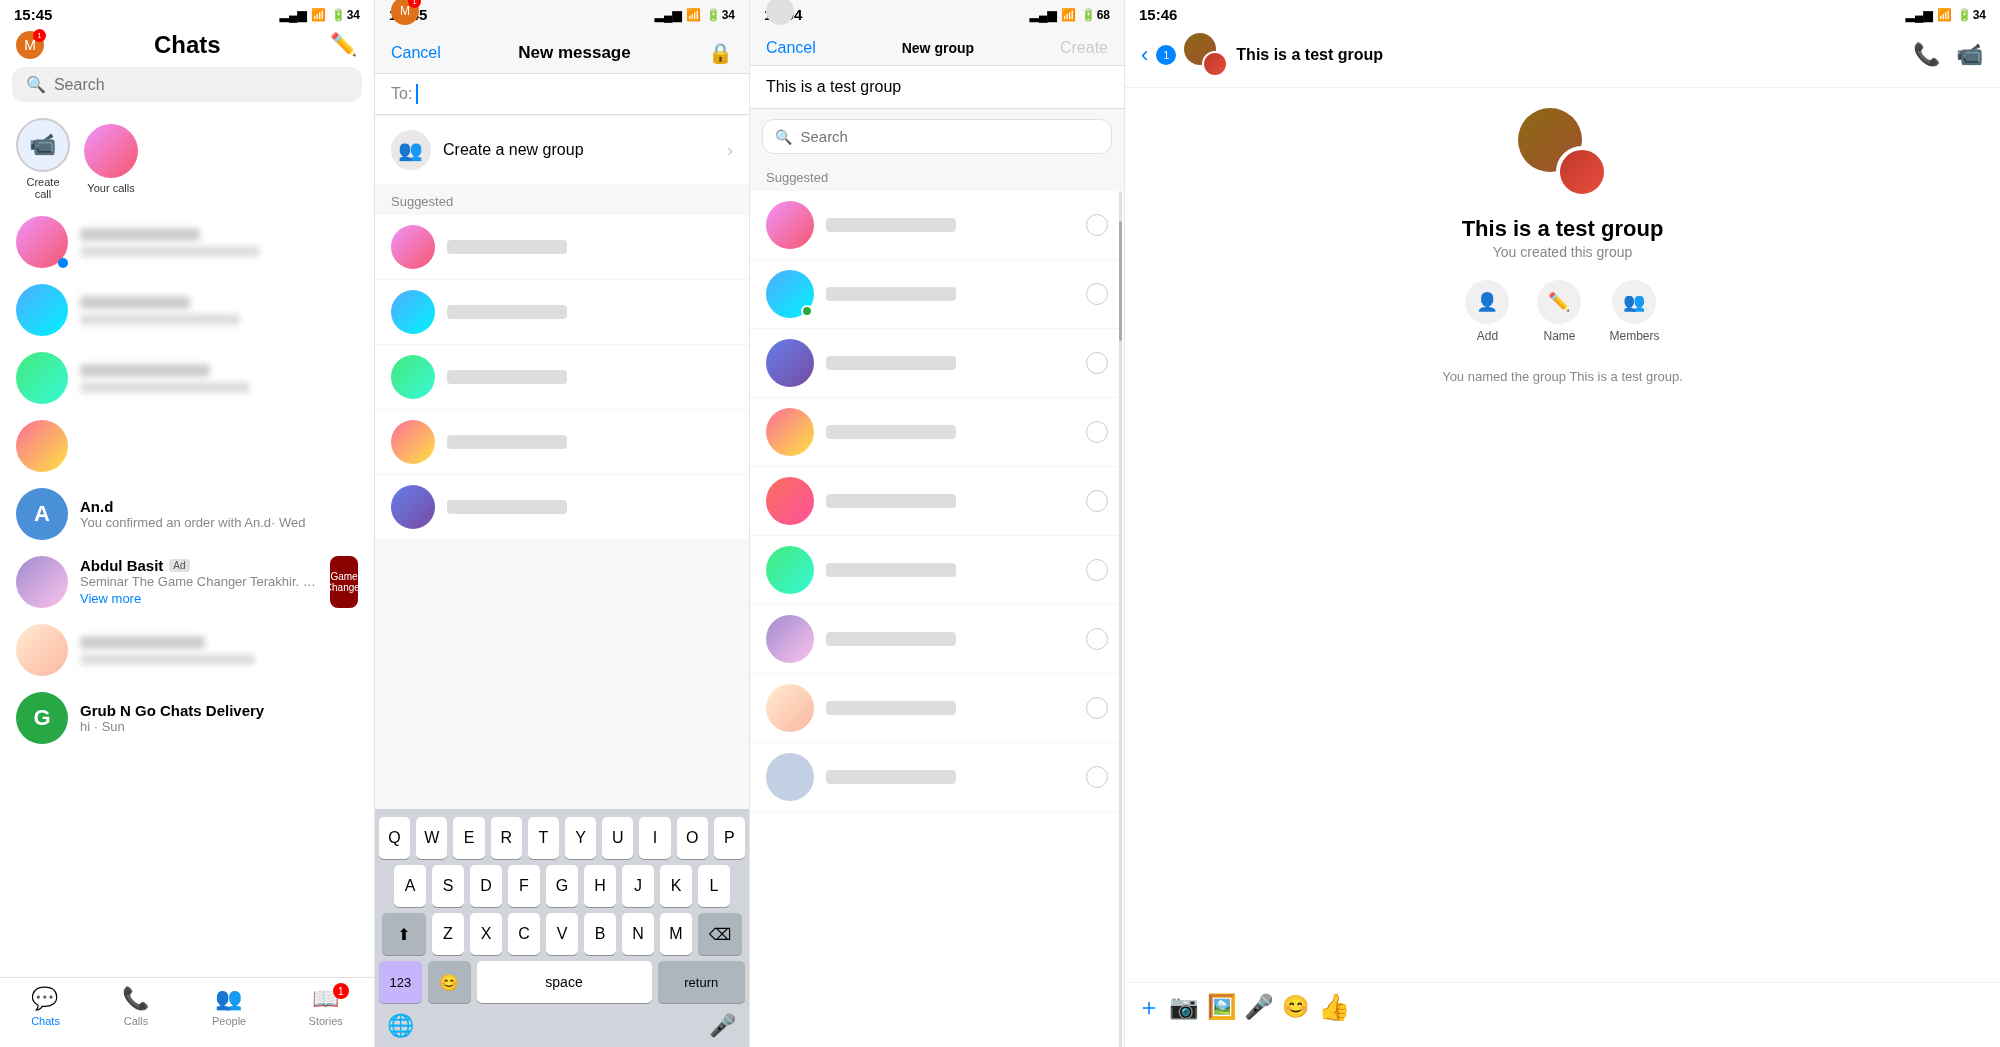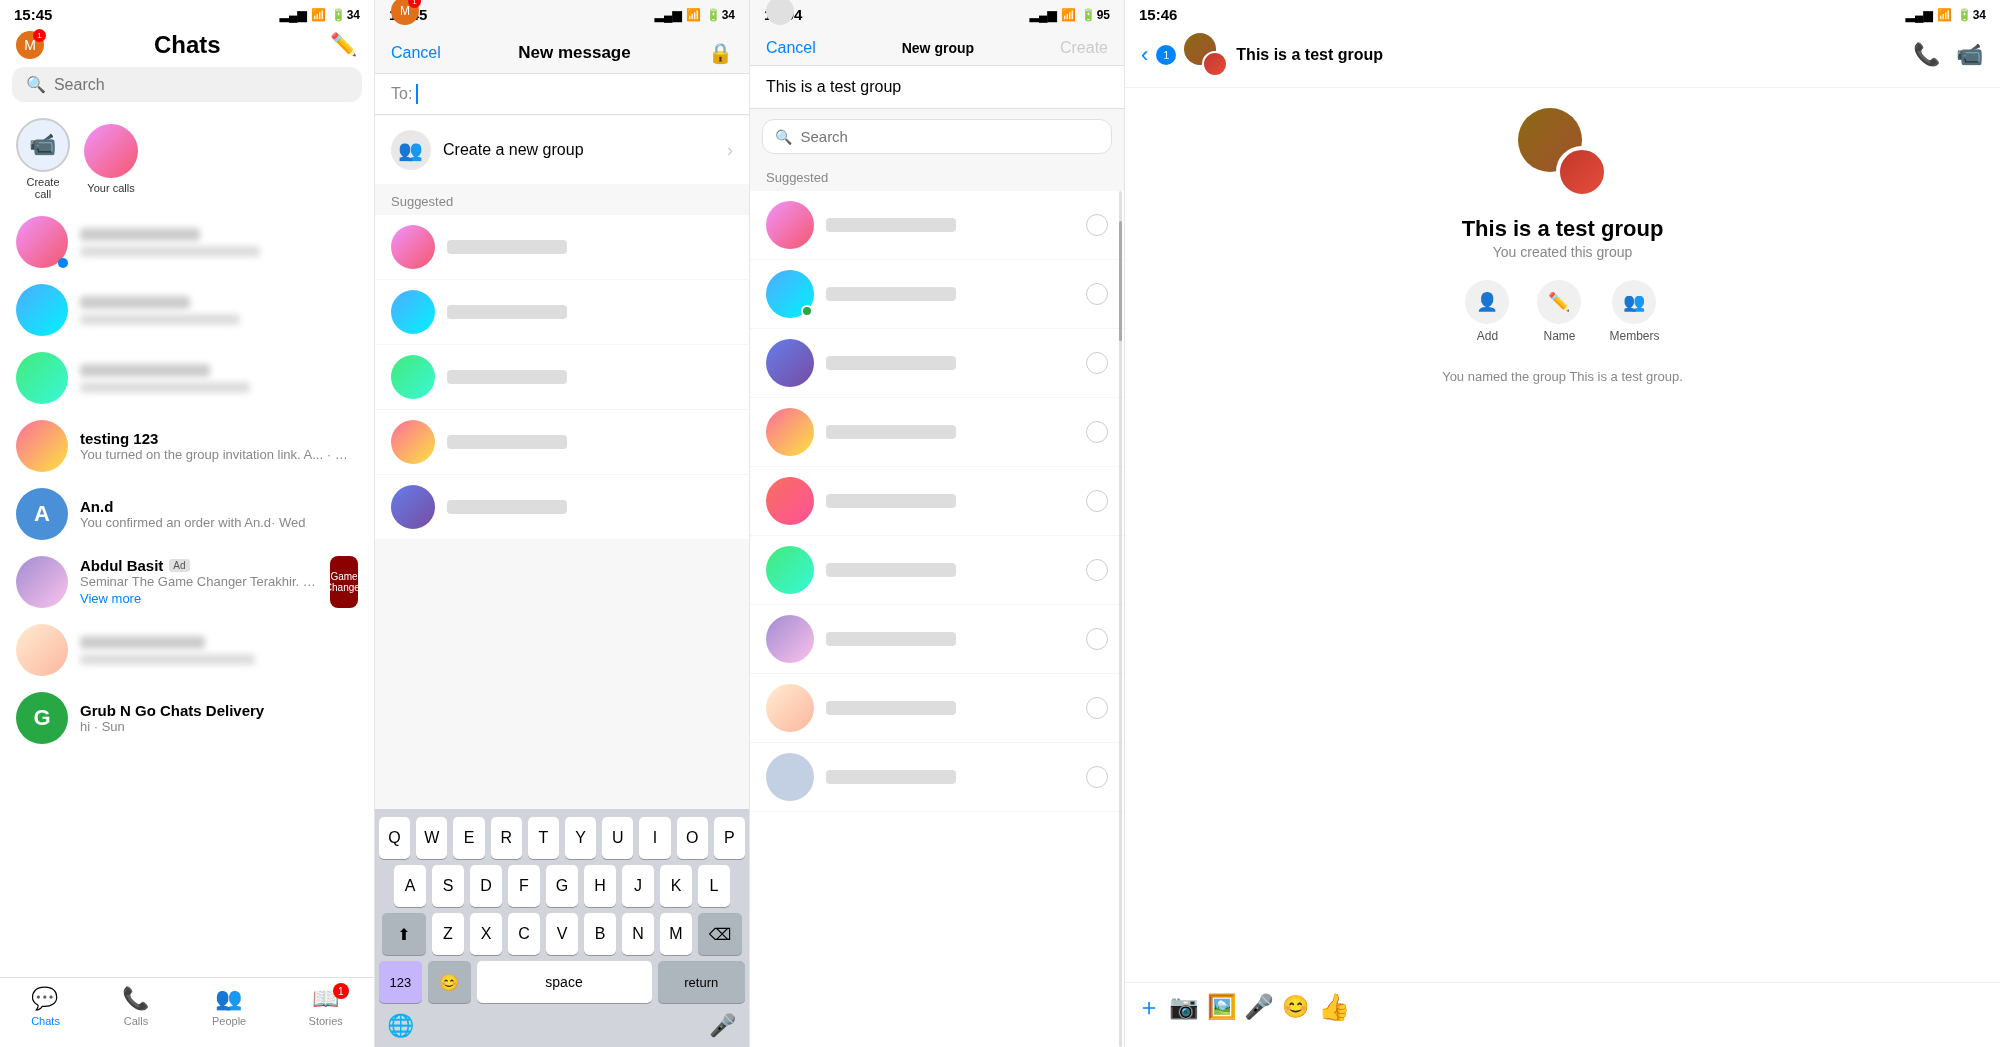--- a/index.html
+++ b/index.html
@@ -497,24 +497,20 @@
     <div class="chat-item">
       <div class="chat-avatar" style="background:linear-gradient(135deg,#43e97b,#38f9d7);"></div>
       <div class="chat-info">
         <div style="height:13px;background:#ccc;border-radius:4px;width:130px;margin-bottom:5px;filter:blur(3px);"></div>
         <div style="height:11px;background:#ddd;border-radius:4px;width:170px;filter:blur(3px);"></div>
       </div>
     </div>
 
     <div class="chat-item">
       <div class="chat-avatar" style="background:linear-gradient(135deg,#fa709a,#fee140);"></div>
-      <div class="chat-info">
-        <div class="chat-name">testing 123</div>
-        <div class="chat-preview">You turned on the group invitation link. A... · Wed</div>
-      </div>
     </div>
 
     <div class="chat-item">
       <div class="chat-avatar blue-circle">A</div>
       <div class="chat-info">
         <div class="chat-name">An.d</div>
         <div class="chat-preview">You confirmed an order with An.d· Wed</div>
       </div>
     </div>
 
@@ -679,21 +675,21 @@
     </div>
   </div>
 </div>
 
 <div class="panel-new-group">
   <div class="ng-status-bar">
     <span class="status-time">18:04</span>
     <div class="status-icons">
       <span>▂▄▆</span>
       <span>📶</span>
-      <span>🔋95</span>
+      <span>🔋68</span>
     </div>
   </div>
 
   <div style="position:relative;margin-left:16px;margin-top:-30px;margin-bottom:6px;">
     <div style="width:28px;height:28px;border-radius:50%;background:#e0e0e0;"></div>
   </div>
 
   <div class="ng-header">
     <span class="ng-cancel">Cancel</span>
     <span class="ng-title">New group</span>

